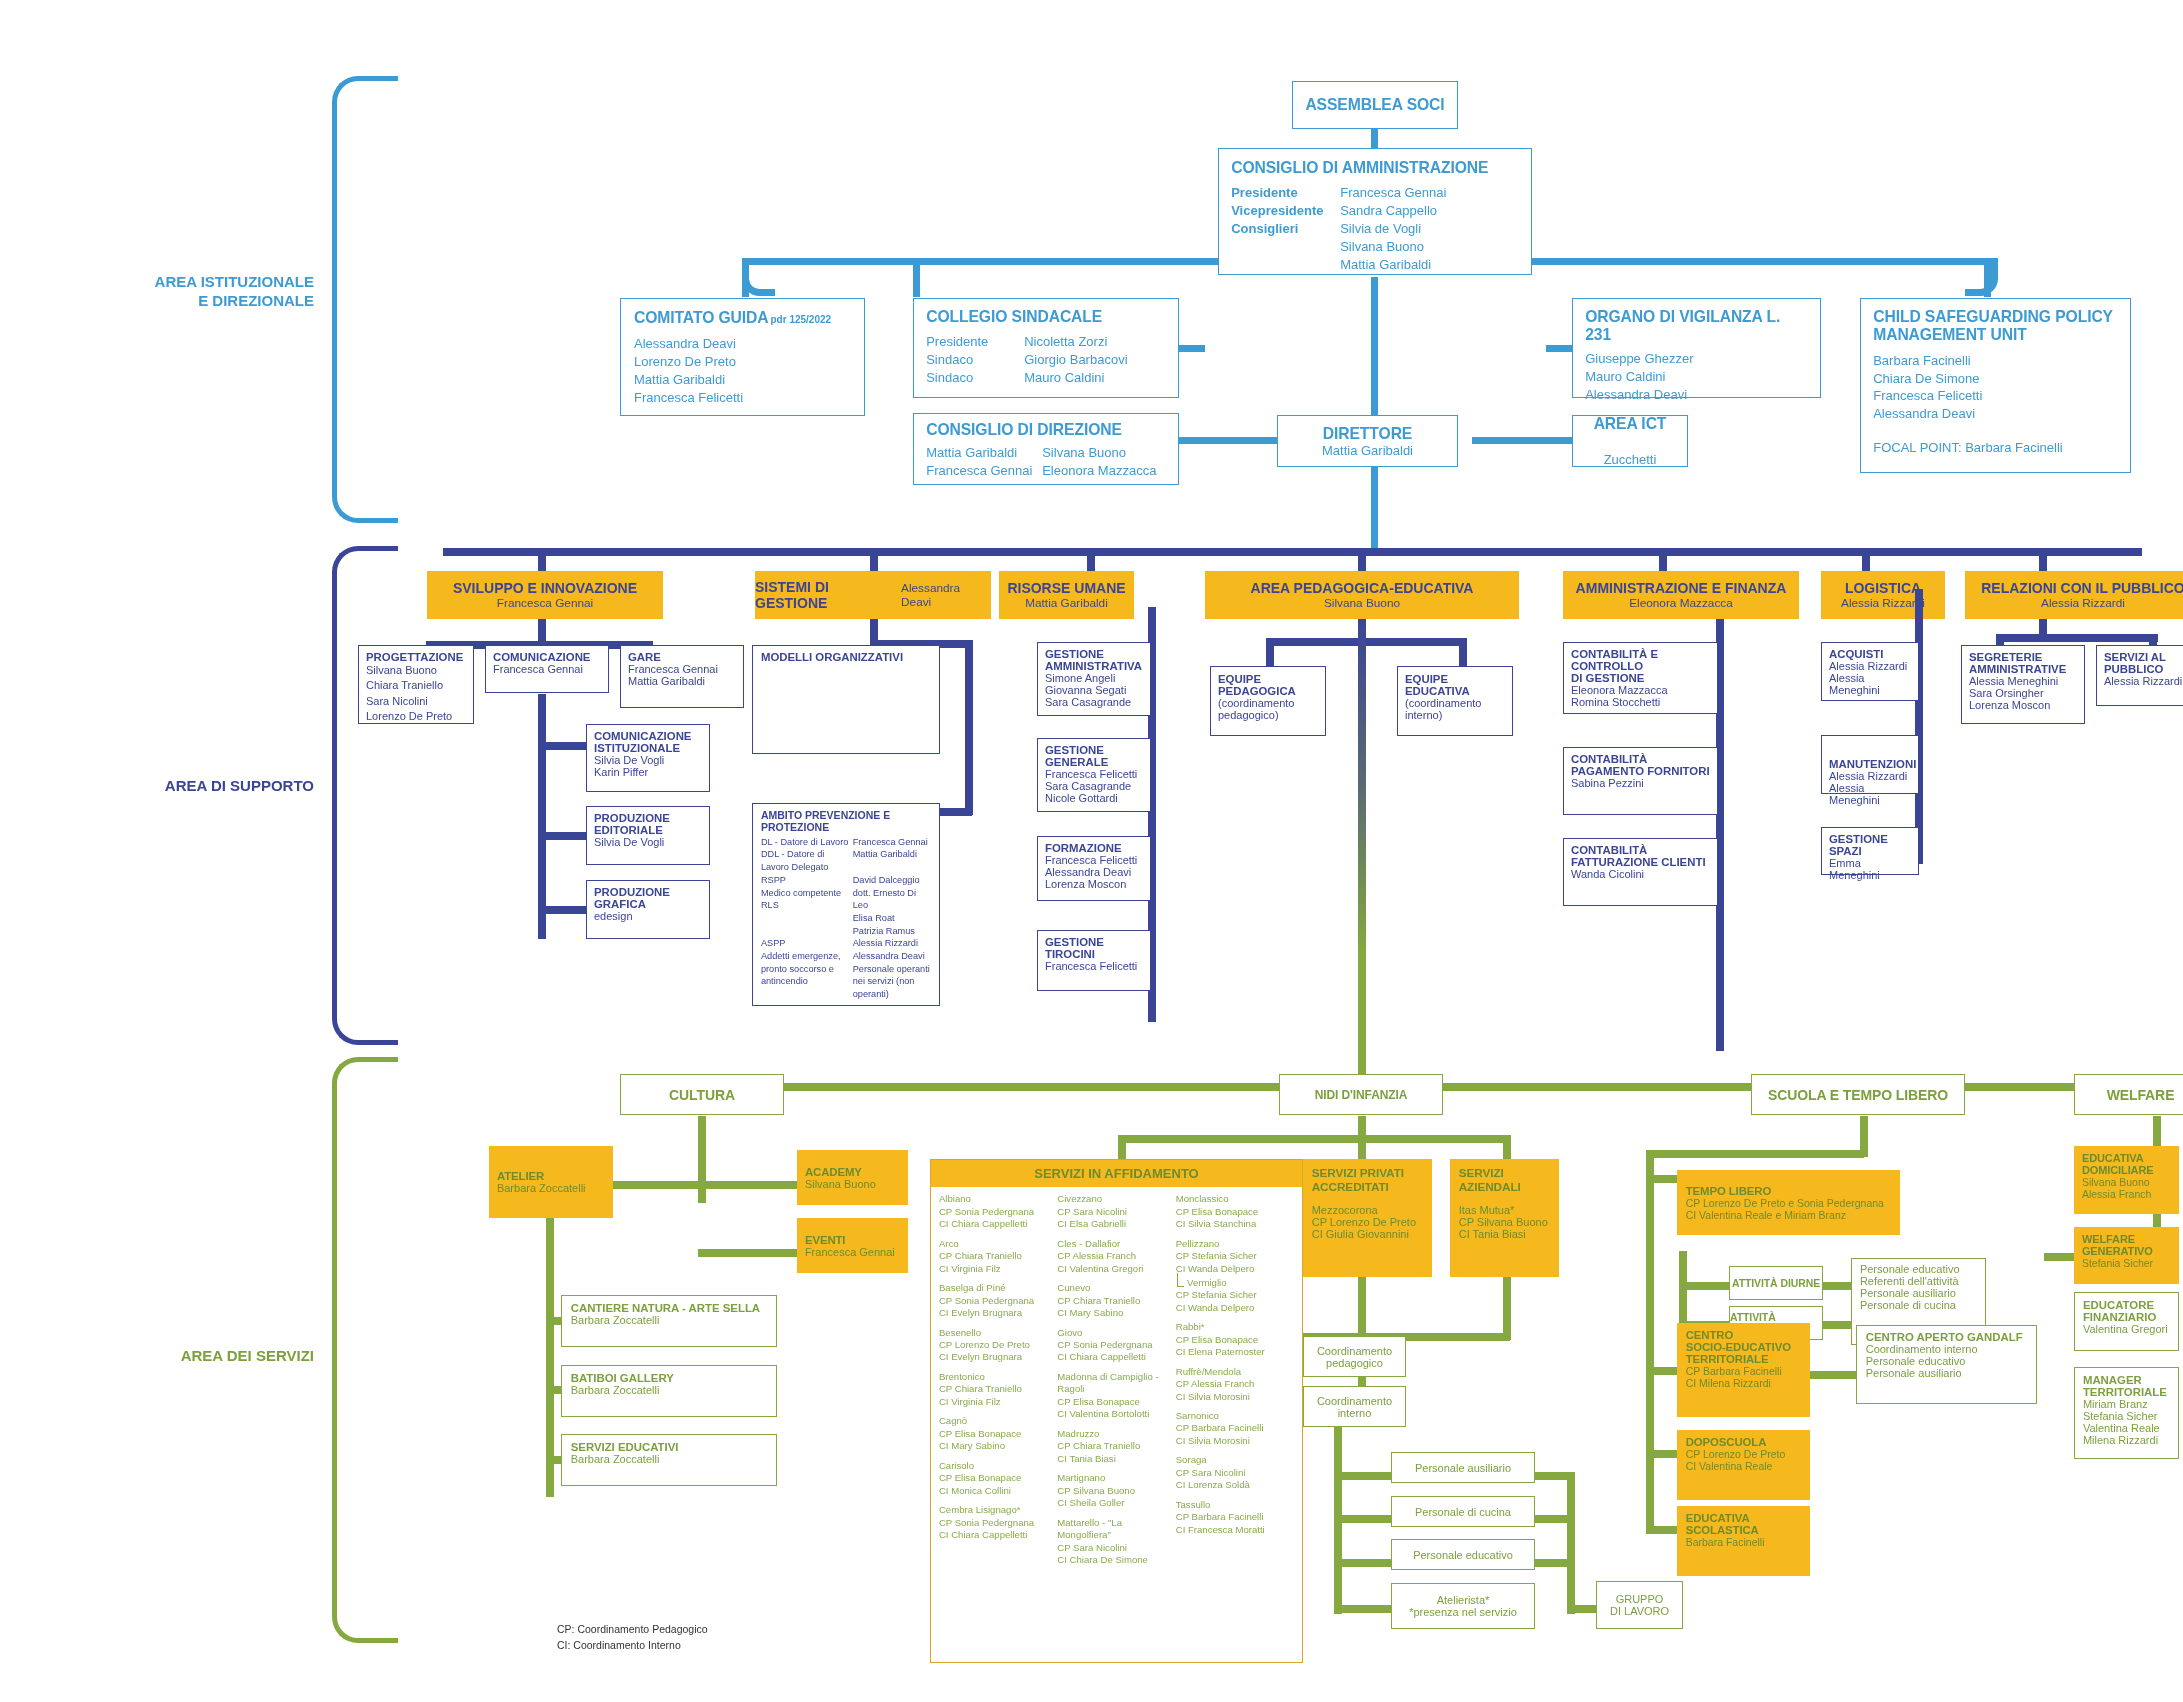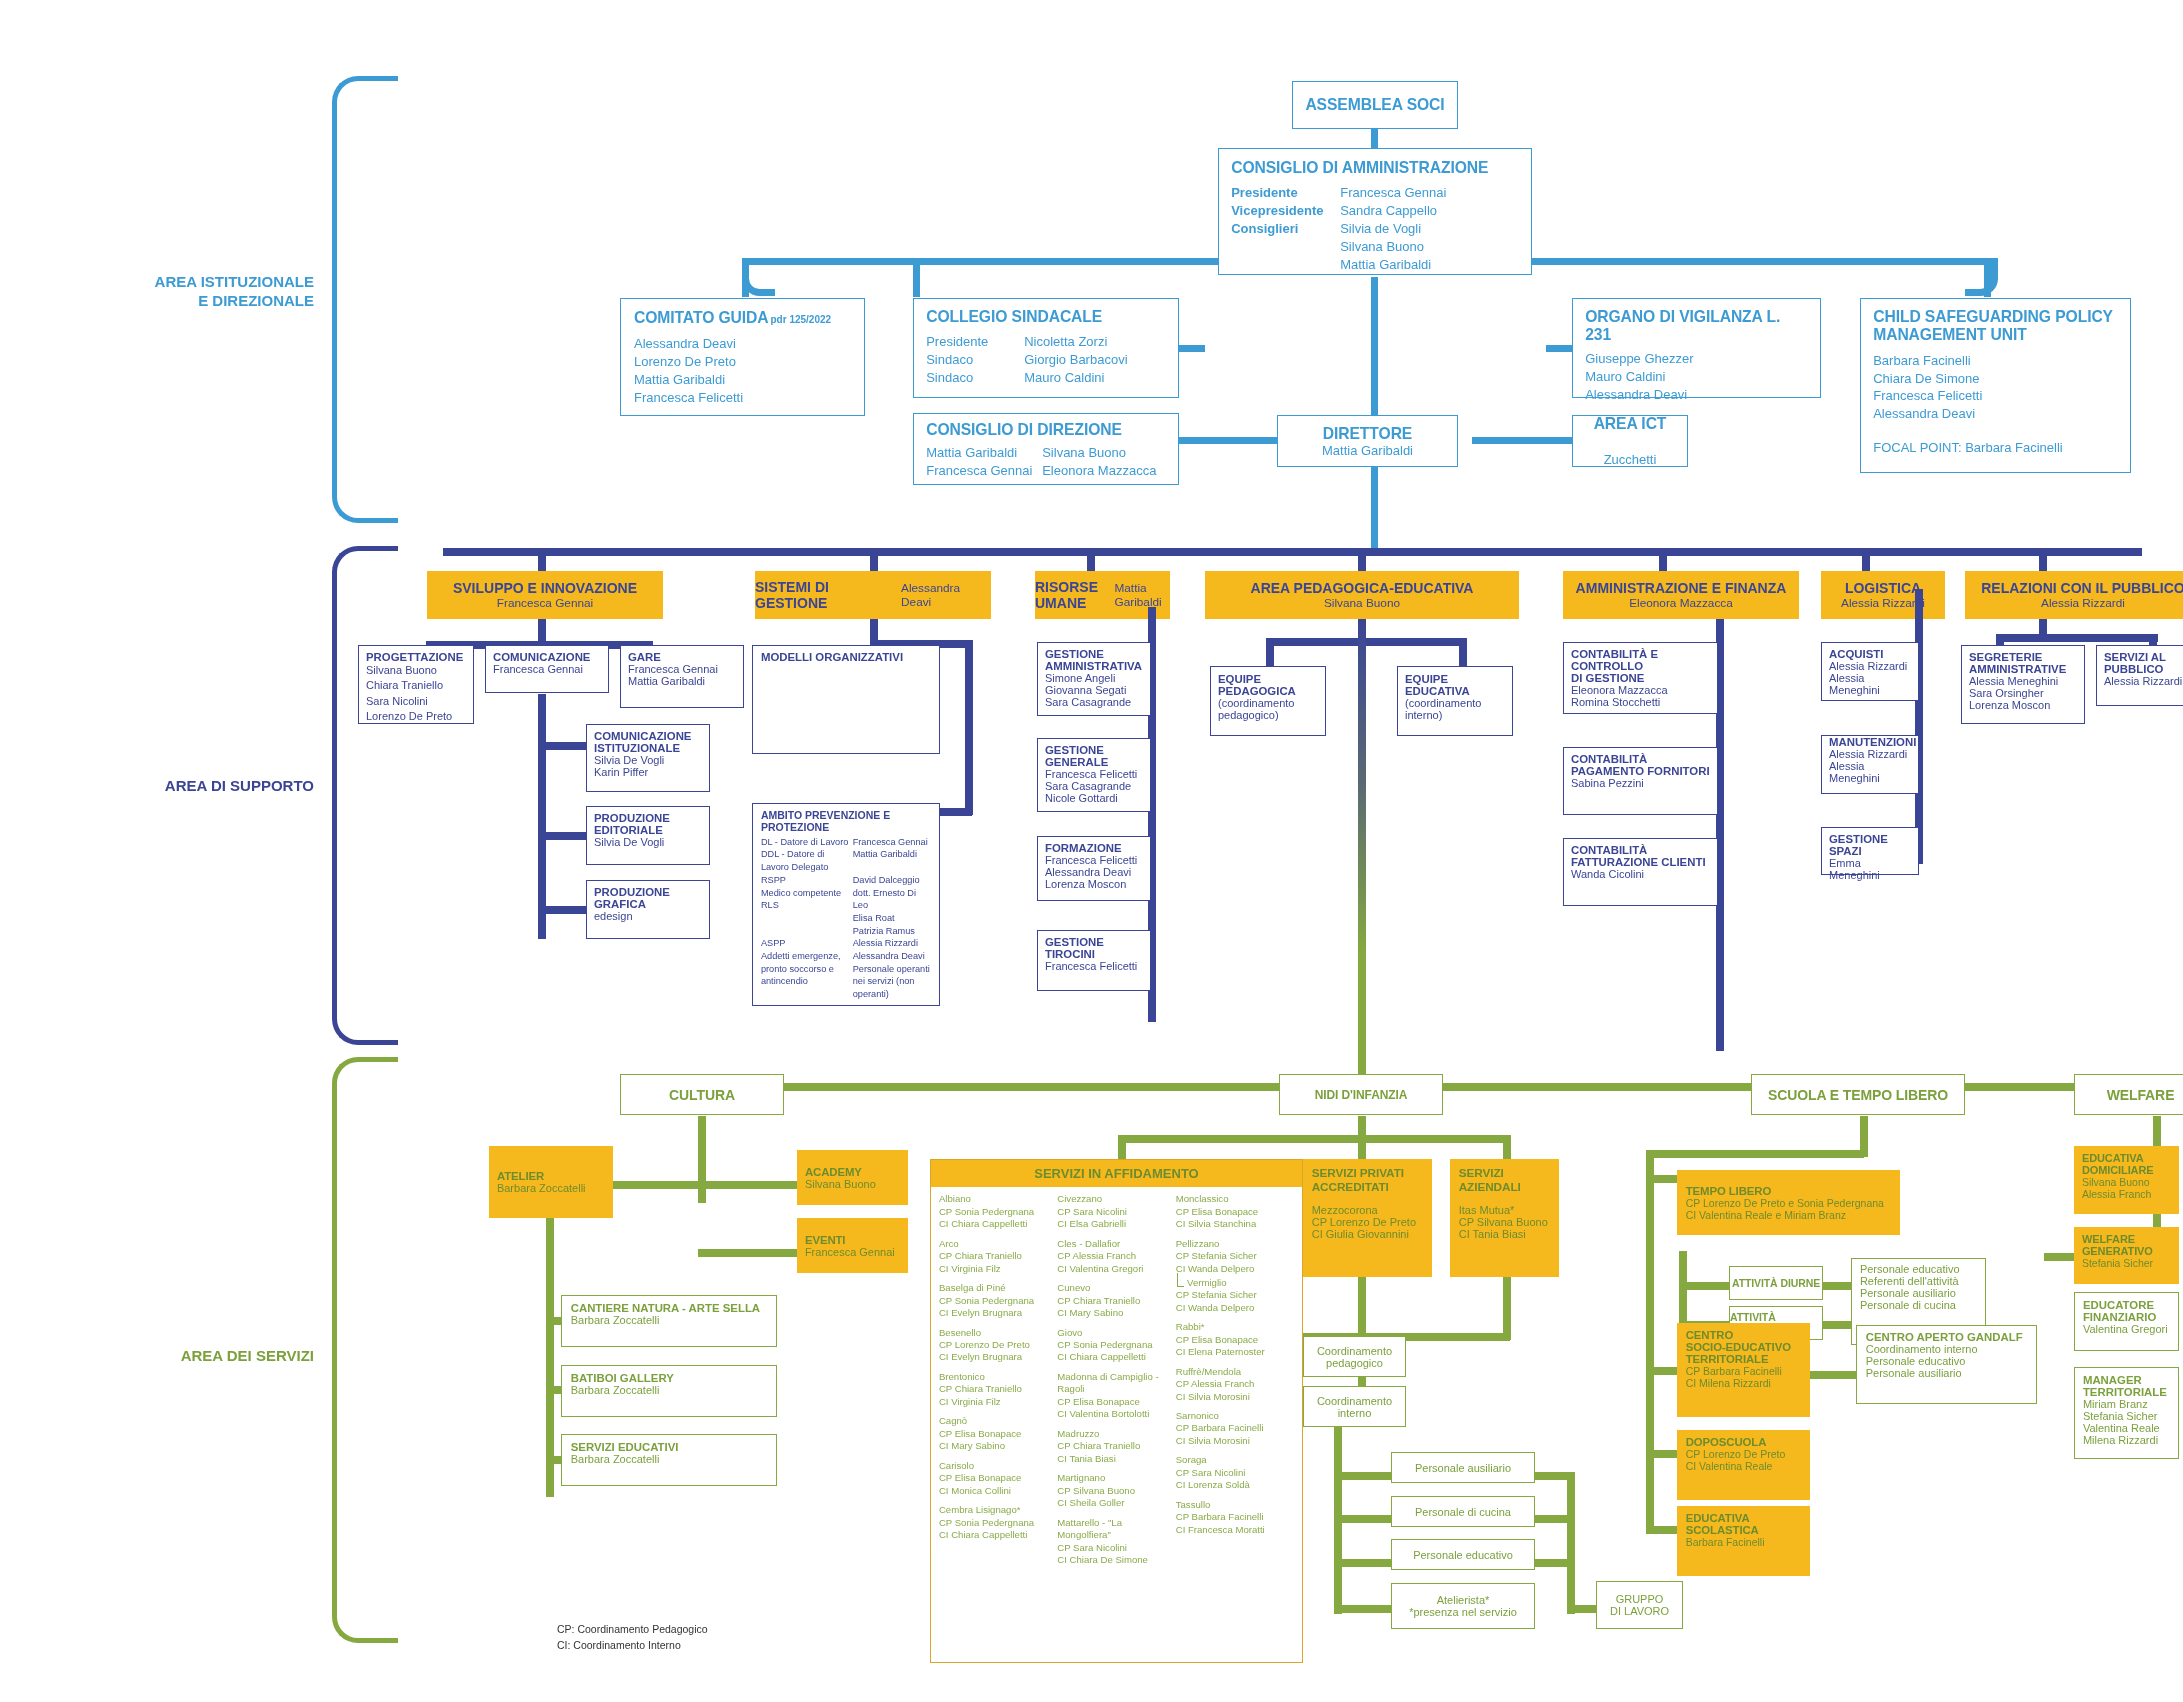--- a/index.html
+++ b/index.html
@@ -195,21 +195,21 @@
   <div class="ln ln-navy" style="left:2039px;top:548px;width:7.9px;height:28px;"></div>
 
   <div class="box bx-orange-sup" style="left:427px;top:571px;width:236px;height:48px;display:flex;flex-direction:column;align-items:center;justify-content:center;">
     <div class="t-sup-hdr">SVILUPPO E INNOVAZIONE</div>
     <div class="t-sup-sub">Francesca Gennai</div>
   </div>
   <div class="box bx-orange-sup" style="left:755px;top:571px;width:236px;height:48px;display:flex;flex-direction:row;align-items:center;justify-content:center;">
     <div class="t-sup-hdr">SISTEMI DI GESTIONE</div>
     <div class="t-sup-sub">Alessandra Deavi</div>
   </div>
-  <div class="box bx-orange-sup" style="left:1035px;top:571px;width:135px;height:48px;display:flex;flex-direction:row;align-items:center;justify-content:center;">
+  <div class="box bx-orange-sup" style="left:999px;top:571px;width:135px;height:48px;display:flex;flex-direction:column;align-items:center;justify-content:center;">
     <div class="t-sup-hdr">RISORSE UMANE</div>
     <div class="t-sup-sub">Mattia Garibaldi</div>
   </div>
   <div class="box bx-orange-sup" style="left:1205px;top:571px;width:314px;height:48px;display:flex;flex-direction:column;align-items:center;justify-content:center;">
     <div class="t-sup-hdr">AREA PEDAGOGICA-EDUCATIVA</div>
     <div class="t-sup-sub">Silvana Buono</div>
   </div>
   <div class="box bx-orange-sup" style="left:1563px;top:571px;width:236px;height:48px;display:flex;flex-direction:column;align-items:center;justify-content:center;">
     <div class="t-sup-hdr">AMMINISTRAZIONE E FINANZA</div>
     <div class="t-sup-sub">Eleonora Mazzacca</div>
@@ -388,21 +388,21 @@
   <div class="ln ln-navy" style="left:1915px;top:589px;width:7.9px;height:275px;"></div>
   <div class="ln ln-navy" style="left:1873px;top:655px;width:49px;height:7.9px;"></div>
   <div class="ln ln-navy" style="left:1873px;top:762px;width:49px;height:7.9px;"></div>
   <div class="ln ln-navy" style="left:1873px;top:854px;width:49px;height:7.9px;"></div>
 
   <div class="box bx-navy" style="left:1821px;top:642px;width:98px;height:59px;padding:5.2px 7px;">
     <div class="t-nav-ttl">ACQUISTI</div>
     <div class="t-nav-body">Alessia Rizzardi</div>
     <div class="t-nav-body">Alessia Meneghini</div>
   </div>
-  <div class="box bx-navy" style="left:1821px;top:735px;width:98px;height:59px;padding:0 7px;">
+  <div class="box bx-navy" style="left:1821px;top:735px;width:98px;height:59px;padding:22px 7px;">
     <div class="t-nav-ttl">MANUTENZIONI</div>
     <div class="t-nav-body">Alessia Rizzardi</div>
     <div class="t-nav-body">Alessia Meneghini</div>
   </div>
   <div class="box bx-navy" style="left:1821px;top:827px;width:98px;height:48px;padding:5.2px 7px;">
     <div class="t-nav-ttl">GESTIONE SPAZI</div>
     <div class="t-nav-body">Emma Meneghini</div>
   </div>
 
   <div class="ln ln-navy" style="left:2039px;top:619px;width:7.9px;height:19.6px;"></div>

